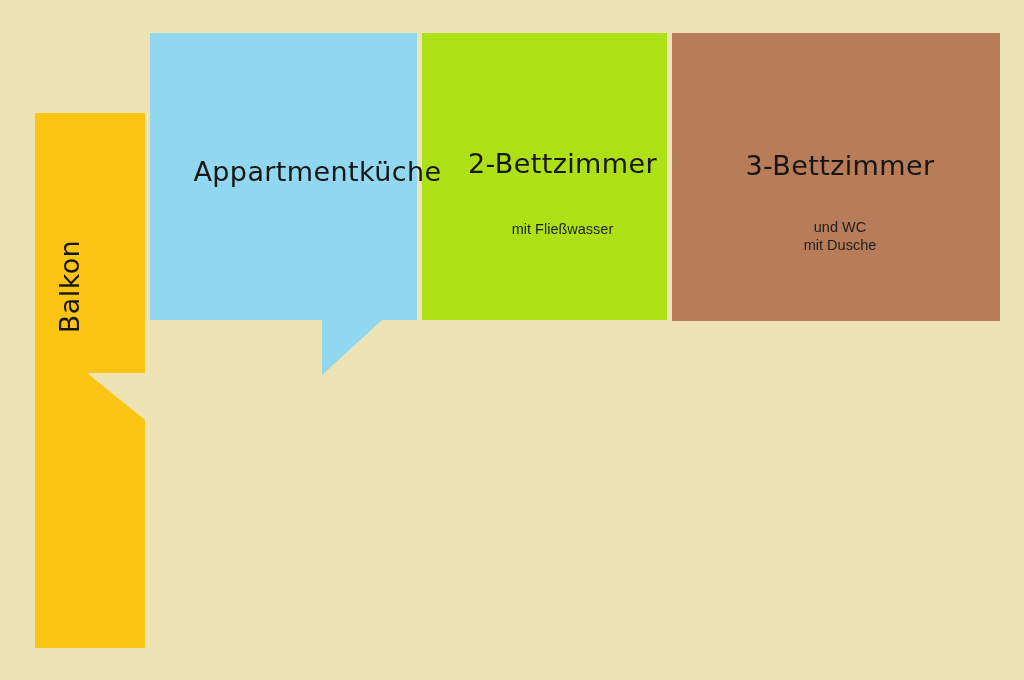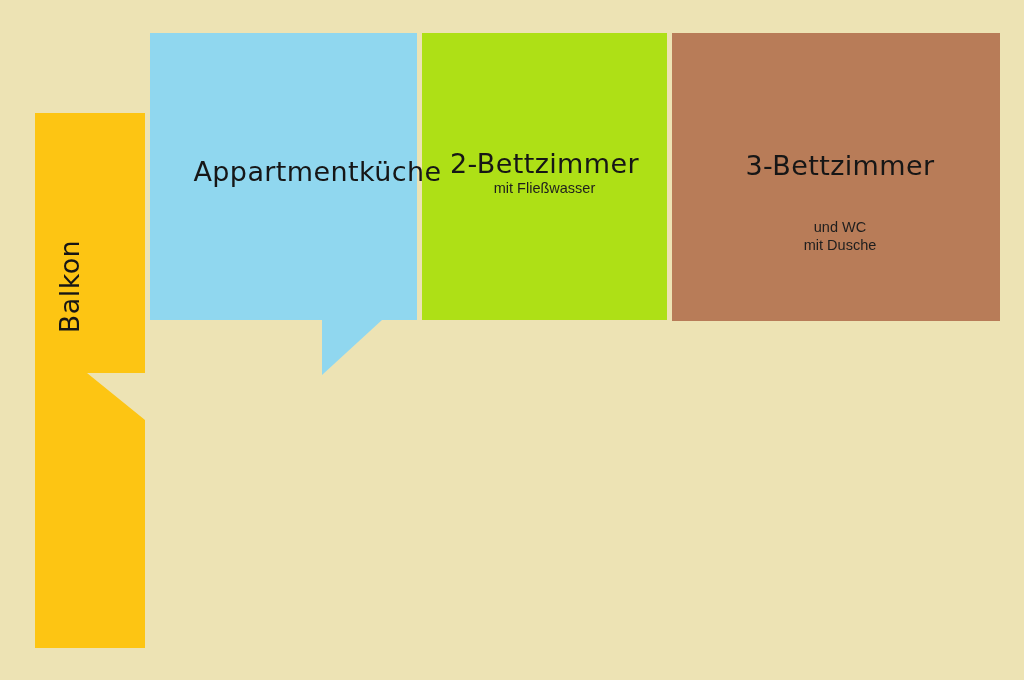--- a/index.html
+++ b/index.html
@@ -67,25 +67,26 @@
     top: 156px;
     width: 267px;
     padding-left: 45px;
   }
   #label-kitchen .room-title {
     font-size: 27px;
   }
 
   
   #label-room2 {
-    left: 422px;
+    left: 440px;
     top: 148px;
     width: 245px;
   }
   #label-room2 .room-subtitle {
+    margin-top: 41px;
   }
 
   
   #label-room3 {
     left: 672px;
     top: 150px;
     width: 336px;
   }
   #label-room3 .room-subtitle {
     margin-top: 37px;

